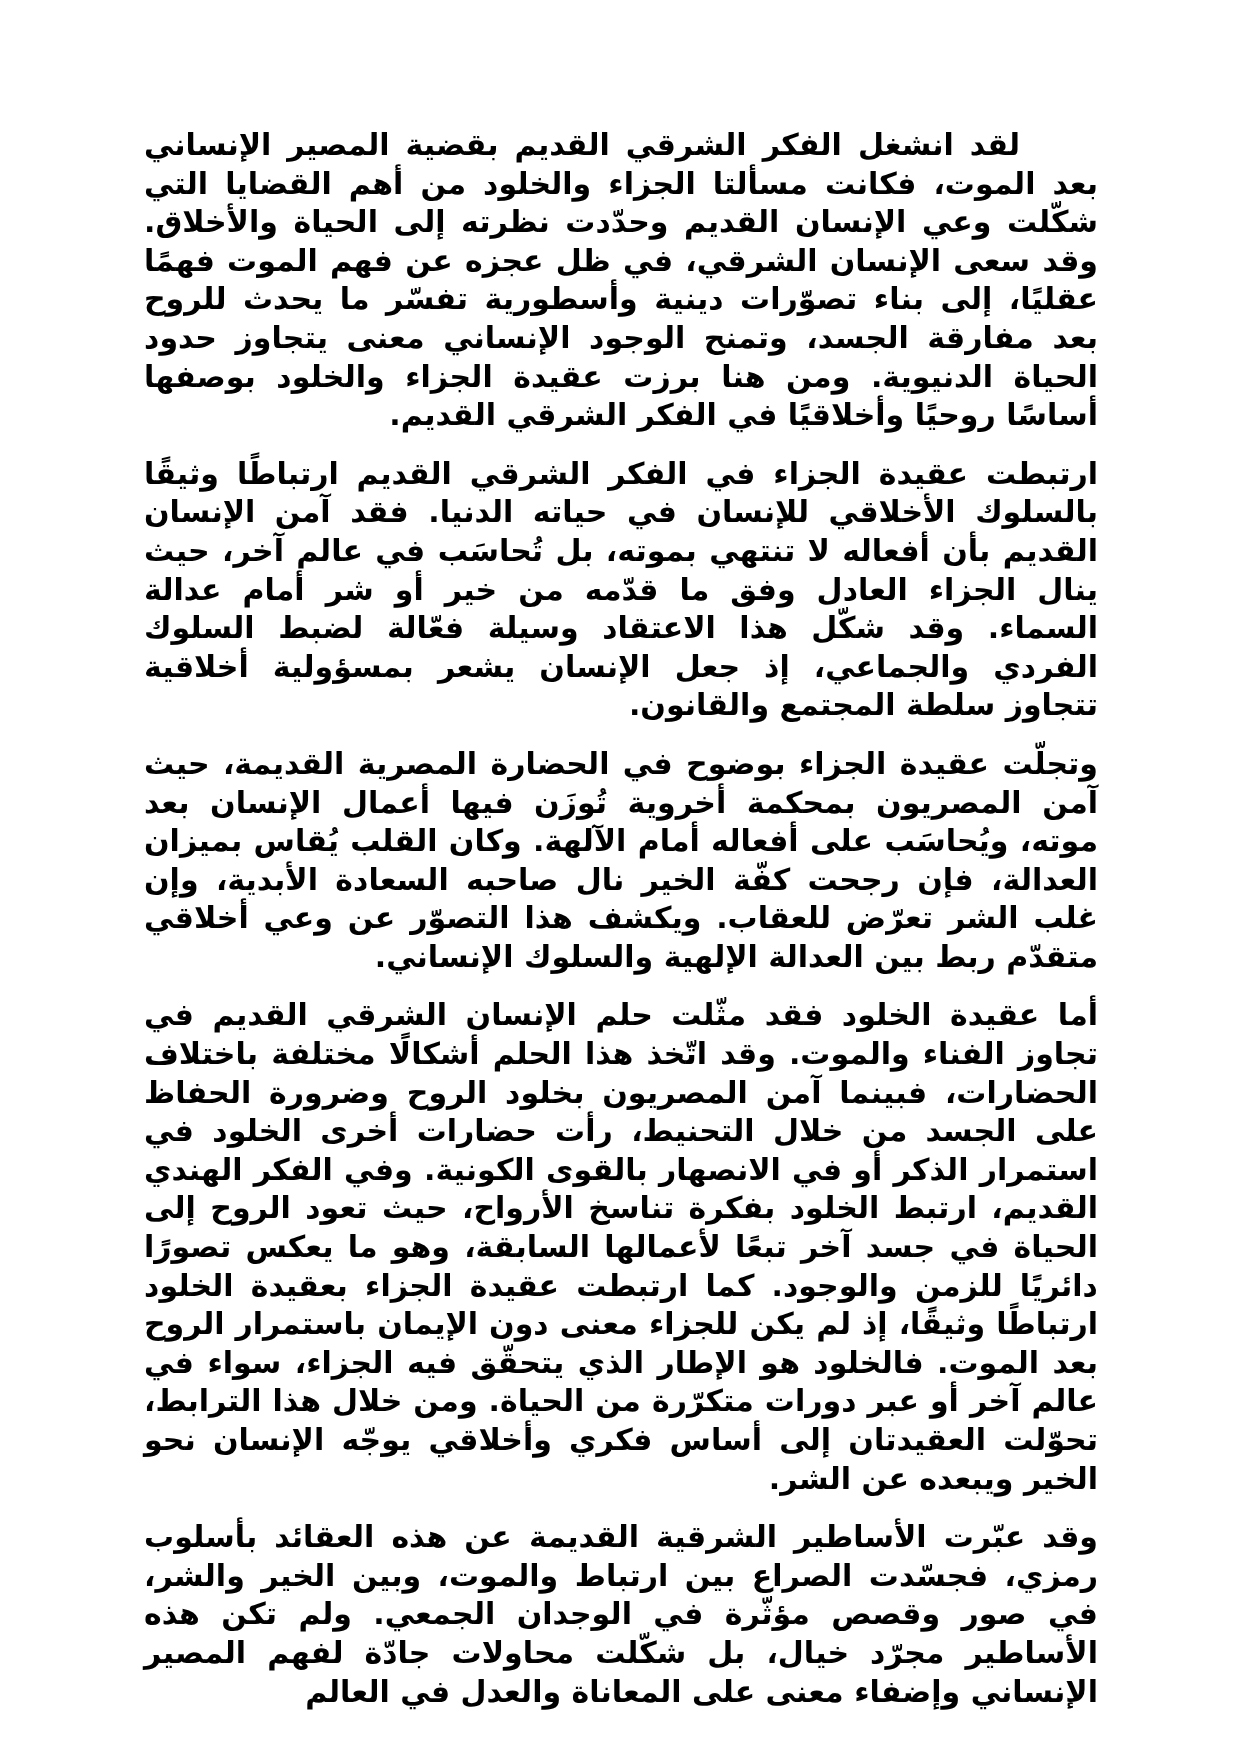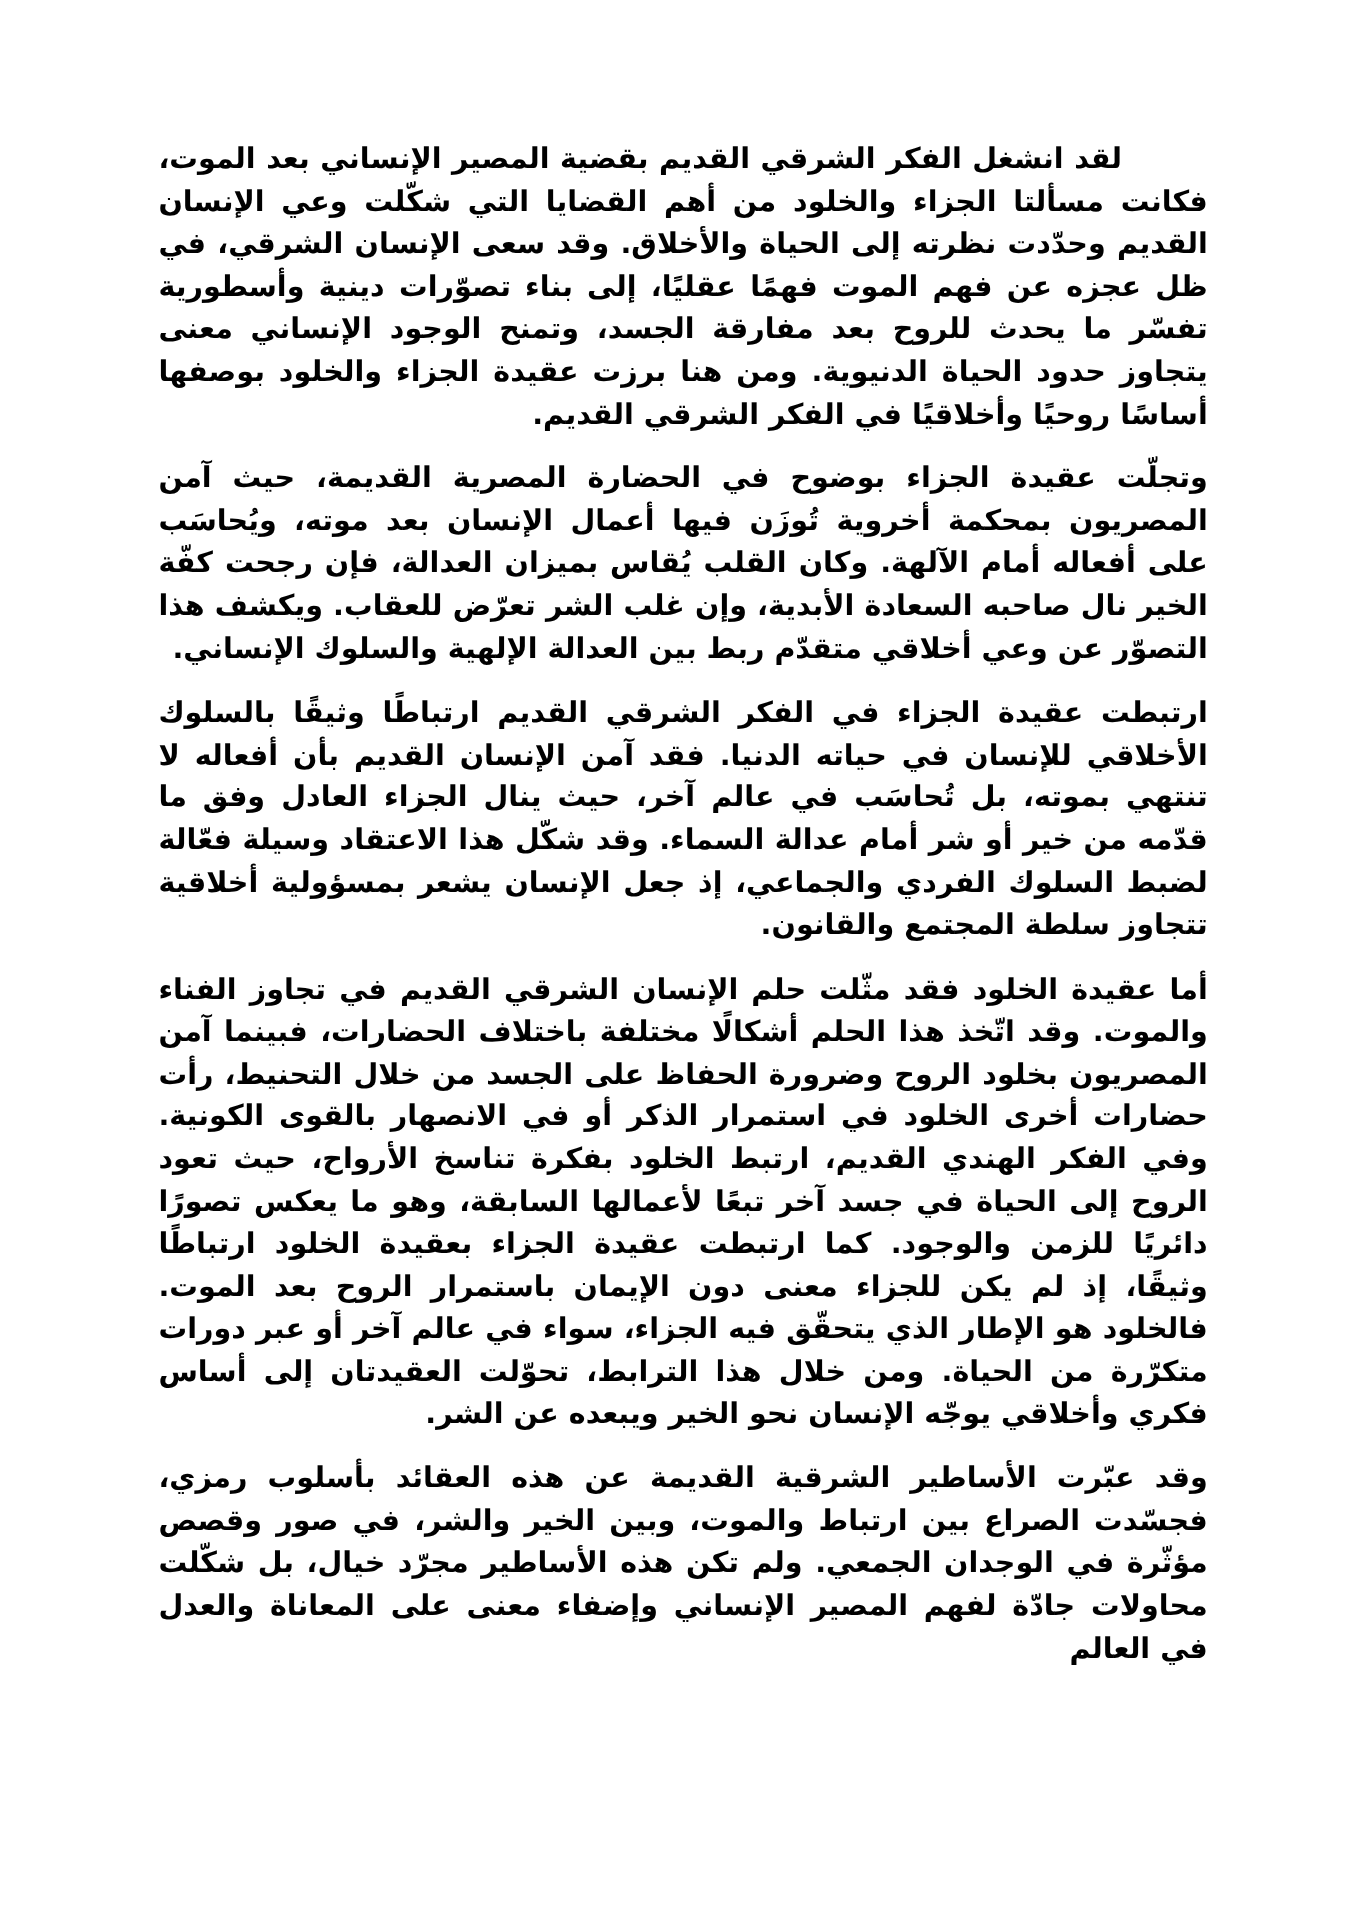--- a/index.html
+++ b/index.html
@@ -14,36 +14,36 @@
       overflow: hidden;
     }
     .page {
       position: absolute;
       left: 144px;
       top: 126px;
       width: 954px;
       direction: rtl;
       font-family: "DejaVu Sans", sans-serif;
       font-weight: bold;
-      font-size: 26px;
+      font-size: 30px;
       line-height: 38.6px;
       color: #000000;
       text-align: justify;
       text-align-last: right;
     }
     .para {
       margin: 0 0 20px 0;
       padding: 0;
     }
     .para.first {
       text-indent: 78px;
     }
   </style>
 </head>
 <body>
 
 <div class="page">
   <p class="para first">لقد انشغل الفكر الشرقي القديم بقضية المصير الإنساني بعد الموت، فكانت مسألتا الجزاء والخلود من أهم القضايا التي شكّلت وعي الإنسان القديم وحدّدت نظرته إلى الحياة والأخلاق. وقد سعى الإنسان الشرقي، في ظل عجزه عن فهم الموت فهمًا عقليًا، إلى بناء تصوّرات دينية وأسطورية تفسّر ما يحدث للروح بعد مفارقة الجسد، وتمنح الوجود الإنساني معنى يتجاوز حدود الحياة الدنيوية. ومن هنا برزت عقيدة الجزاء والخلود بوصفها أساسًا روحيًا وأخلاقيًا في الفكر الشرقي القديم.</p>
+  <p class="para">ارتبطت عقيدة الجزاء في الفكر الشرقي القديم ارتباطًا وثيقًا بالسلوك الأخلاقي للإنسان في حياته الدنيا. فقد آمن الإنسان القديم بأن أفعاله لا تنتهي بموته، بل تُحاسَب في عالم آخر، حيث ينال الجزاء العادل وفق ما قدّمه من خير أو شر أمام عدالة السماء. وقد شكّل هذا الاعتقاد وسيلة فعّالة لضبط السلوك الفردي والجماعي، إذ جعل الإنسان يشعر بمسؤولية أخلاقية تتجاوز سلطة المجتمع والقانون.</p>
   <p class="para">وتجلّت عقيدة الجزاء بوضوح في الحضارة المصرية القديمة، حيث آمن المصريون بمحكمة أخروية تُوزَن فيها أعمال الإنسان بعد موته، ويُحاسَب على أفعاله أمام الآلهة. وكان القلب يُقاس بميزان العدالة، فإن رجحت كفّة الخير نال صاحبه السعادة الأبدية، وإن غلب الشر تعرّض للعقاب. ويكشف هذا التصوّر عن وعي أخلاقي متقدّم ربط بين العدالة الإلهية والسلوك الإنساني.</p>
-  <p class="para">ارتبطت عقيدة الجزاء في الفكر الشرقي القديم ارتباطًا وثيقًا بالسلوك الأخلاقي للإنسان في حياته الدنيا. فقد آمن الإنسان القديم بأن أفعاله لا تنتهي بموته، بل تُحاسَب في عالم آخر، حيث ينال الجزاء العادل وفق ما قدّمه من خير أو شر أمام عدالة السماء. وقد شكّل هذا الاعتقاد وسيلة فعّالة لضبط السلوك الفردي والجماعي، إذ جعل الإنسان يشعر بمسؤولية أخلاقية تتجاوز سلطة المجتمع والقانون.</p>
   <p class="para">أما عقيدة الخلود فقد مثّلت حلم الإنسان الشرقي القديم في تجاوز الفناء والموت. وقد اتّخذ هذا الحلم أشكالًا مختلفة باختلاف الحضارات، فبينما آمن المصريون بخلود الروح وضرورة الحفاظ على الجسد من خلال التحنيط، رأت حضارات أخرى الخلود في استمرار الذكر أو في الانصهار بالقوى الكونية. وفي الفكر الهندي القديم، ارتبط الخلود بفكرة تناسخ الأرواح، حيث تعود الروح إلى الحياة في جسد آخر تبعًا لأعمالها السابقة، وهو ما يعكس تصورًا دائريًا للزمن والوجود. كما ارتبطت عقيدة الجزاء بعقيدة الخلود ارتباطًا وثيقًا، إذ لم يكن للجزاء معنى دون الإيمان باستمرار الروح بعد الموت. فالخلود هو الإطار الذي يتحقّق فيه الجزاء، سواء في عالم آخر أو عبر دورات متكرّرة من الحياة. ومن خلال هذا الترابط، تحوّلت العقيدتان إلى أساس فكري وأخلاقي يوجّه الإنسان نحو الخير ويبعده عن الشر.</p>
   <p class="para">وقد عبّرت الأساطير الشرقية القديمة عن هذه العقائد بأسلوب رمزي، فجسّدت الصراع بين ارتباط والموت، وبين الخير والشر، في صور وقصص مؤثّرة في الوجدان الجمعي. ولم تكن هذه الأساطير مجرّد خيال، بل شكّلت محاولات جادّة لفهم المصير الإنساني وإضفاء معنى على المعاناة والعدل في العالم</p>
 </div>
 
 </body></html>

